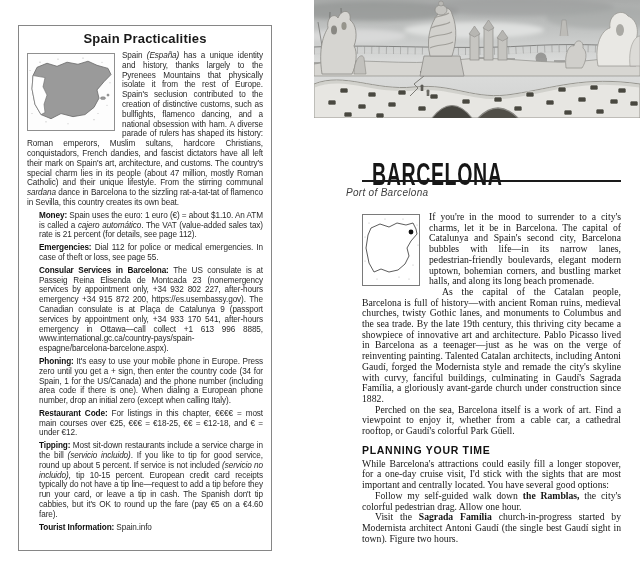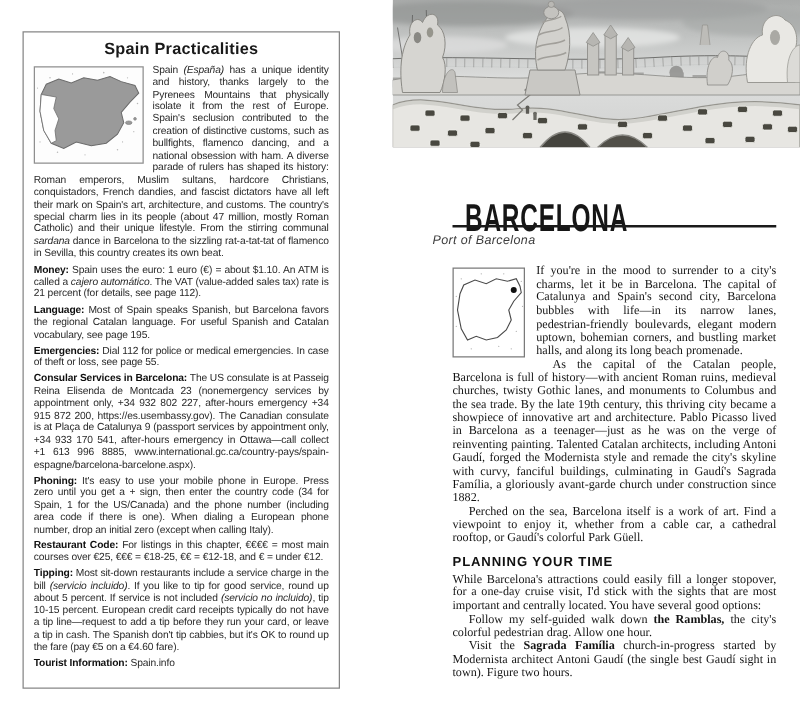--- a/index.html
+++ b/index.html
@@ -6,21 +6,21 @@
   .page{position:relative;width:640px;height:568px;background:#ffffff;overflow:hidden;padding-left:12px;}
 
   
   .sidebar-box{position:absolute;left:18px;top:25px;width:254px;height:526px;
     border:1.5px solid #868686;box-sizing:border-box;padding:3px 8px 4px;background:#fff;overflow:hidden;}
   .sb-title{font:bold 13px/16px "Liberation Sans",sans-serif;text-align:center;color:#191919;
     margin:2px 0 4px;letter-spacing:.2px;}
   .sb-text{font-family:"Liberation Sans",sans-serif;font-size:8.2px;line-height:9.8px;
     letter-spacing:-.1px;color:#2a2a2a;text-align:justify;overflow-wrap:anywhere;}
   .sb-text p{margin:0;}
-  .sb-text p.sec{margin-top:3px;}
+  .sb-text p.sec{margin-top:3px;margin-left:12px;}
   .sb-text b{color:#0f0f0f;}
   .sb-map{float:left;width:88px;height:78px;border:1px solid #8f8f8f;margin:2px 7px 2px 0;
     background:#fdfdfd;box-sizing:border-box;}
   .sb-map svg,.cat-map svg,.photo svg{display:block;width:100%;height:100%;}
 
   
   .photo{position:absolute;left:314px;top:0;width:326px;height:118px;overflow:hidden;}
   .title{position:absolute;left:362px;top:146px;margin:10px;white-space:nowrap;}
   .title span{display:inline-block;font:bold 31px/31px "Liberation Sans",sans-serif;
     color:#161616;letter-spacing:1px;transform:scaleX(.63);transform-origin:0 0;}
@@ -60,21 +60,20 @@
               <circle cx="70" cy="58" r="0.5"></circle>
           </g>
           <path d="M5,21 L9,13 L19,9 L29,12 L39,8 L50,10 L60,7 L69,11 L80,14 L83,20 L76,27 L69,35 L71,43 L66,52 L57,59 L45,61 L33,58 L23,63 L13,59 L7,49 L4,34 Z" fill="#9a9a9a" stroke="#6b6b6b" stroke-width="0.8"></path>
           <path d="M5,21 L17,23 L15,32 L19,40 L16,49 L17,57 L13,59 L7,49 L4,34 Z" fill="#ffffff" stroke="#6b6b6b" stroke-width="0.6"></path>
           <ellipse cx="75" cy="43" rx="2.6" ry="1.4" fill="#9a9a9a" stroke="#6b6b6b" stroke-width="0.4"></ellipse>
           <circle cx="80" cy="40" r="1.1" fill="#9a9a9a" stroke="#6b6b6b" stroke-width="0.4"></circle>
         </svg>
       </div>
       <p class="intro"><span>Spain </span><i>(España)</i><span> has a unique identity and history, thanks largely to the Pyrenees Mountains that physically isolate it from the rest of Europe. Spain's seclusion contributed to the creation of distinctive customs, such as bullfights, flamenco dancing, and a national obsession with ham. A diverse parade of rulers has shaped its history: Roman emperors, Muslim sultans, hardcore Christians, conquistadors, French dandies, and fascist dictators have all left their mark on Spain's art, architecture, and customs. The country's special charm lies in its people (about 47 million, mostly Roman Catholic) and their unique lifestyle. From the stirring communal </span><i>sardana</i><span> dance in Barcelona to the sizzling rat-a-tat-tat of flamenco in Sevilla, this country creates its own beat.</span></p>
       <p class="sec"><b>Money:</b><span><span> Spain uses the euro: 1 euro (€) = about $1.10. An ATM is called a </span><i>cajero automático</i><span>. The VAT (value-added sales tax) rate is 21 percent (for details, see page 112).</span></span></p>
-      <p class="sec"><b>Language:</b><span> Most of Spain speaks Spanish, but Barcelona favors the regional Catalan language. For useful Spanish and Catalan vocabulary, see page 195.</span></p>
       <p class="sec"><b>Emergencies:</b><span> Dial 112 for police or medical emergencies. In case of theft or loss, see page 55.</span></p>
       <p class="sec"><b>Consular Services in Barcelona:</b><span> The US consulate is at Passeig Reina Elisenda de Montcada 23 (nonemergency services by appointment only, +34 932 802 227, after-hours emergency +34 915 872 200, https://es.usembassy.gov). The Canadian consulate is at Plaça de Catalunya 9 (passport services by appointment only, +34 933 170 541, after-hours emergency in Ottawa—call collect +1 613 996 8885, www.international.gc.ca/country-pays/spain-espagne/barcelona-barcelone.aspx).</span></p>
       <p class="sec"><b>Phoning:</b><span> It's easy to use your mobile phone in Europe. Press zero until you get a + sign, then enter the country code (34 for Spain, 1 for the US/Canada) and the phone number (including area code if there is one). When dialing a European phone number, drop an initial zero (except when calling Italy).</span></p>
       <p class="sec"><b>Restaurant Code:</b><span> For listings in this chapter, €€€€ = most main courses over €25, €€€ = €18-25, €€ = €12-18, and € = under €12.</span></p>
       <p class="sec"><b>Tipping:</b><span><span> Most sit-down restaurants include a service charge in the bill </span><i>(servicio incluido)</i><span>. If you like to tip for good service, round up about 5 percent. If service is not included </span><i>(servicio no incluido)</i><span>, tip 10-15 percent. European credit card receipts typically do not have a tip line—request to add a tip before they run your card, or leave a tip in cash. The Spanish don't tip cabbies, but it's OK to round up the fare (pay €5 on a €4.60 fare).</span></span></p>
       <p class="sec"><b>Tourist Information:</b><span> Spain.info</span></p>
     </div>
   </aside>
 
   <div class="photo">

